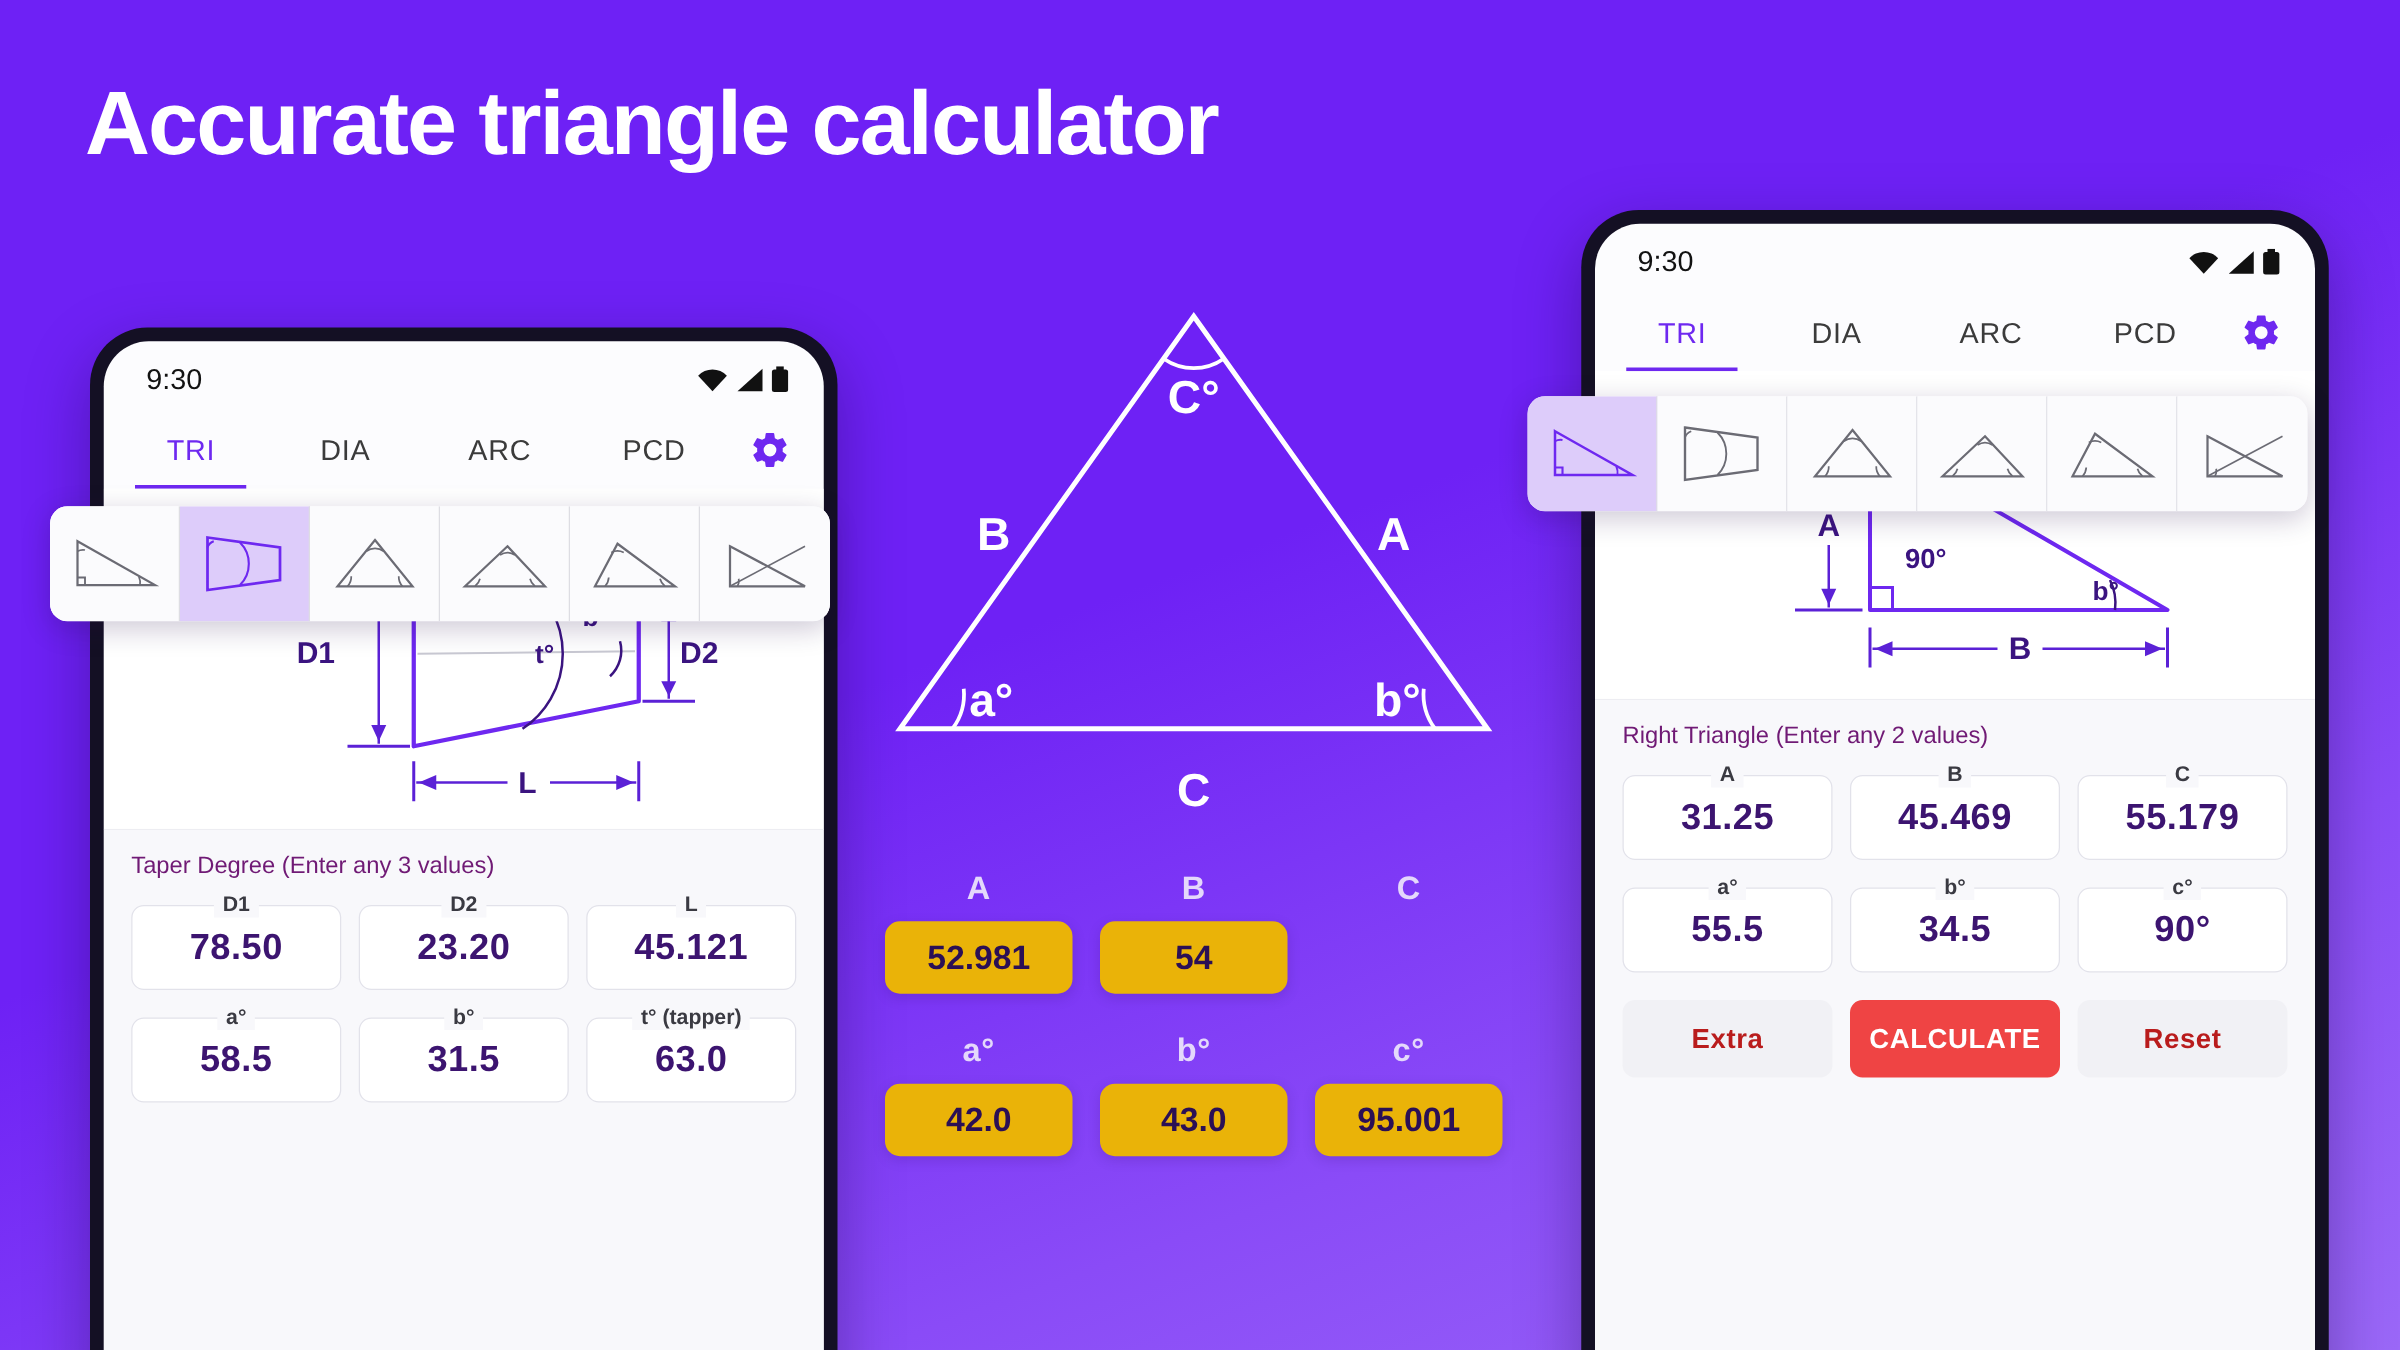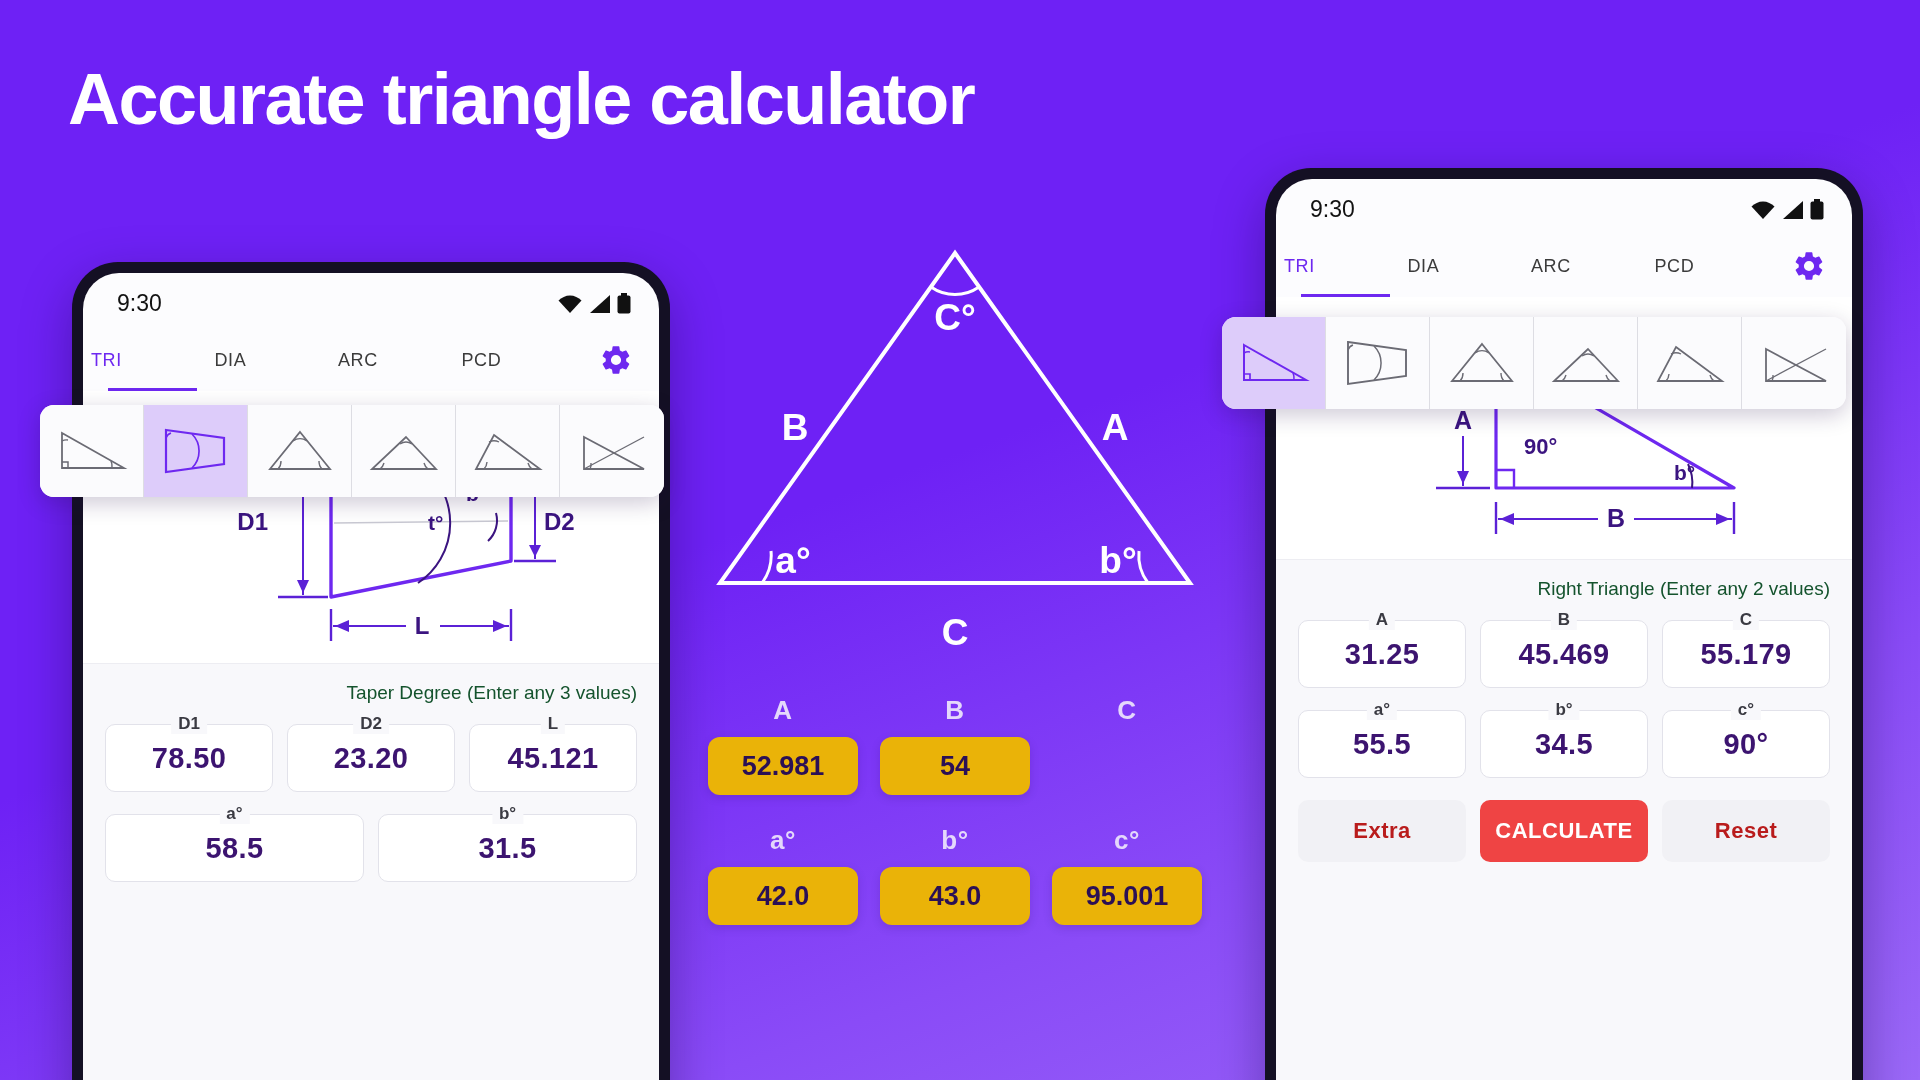--- a/index.html
+++ b/index.html
@@ -56,21 +56,22 @@
   
   .tabbar {
     height: 62px;
     display: flex; align-items: center;
     padding: 0 12px 0 8px;
     flex: 0 0 auto;
     position: relative;
   }
   .tab {
     flex: 1 1 0;
-    font-size: 18px;
+    text-align: center;
+    font-size: 23px;
     color: #3B3B3B;
     letter-spacing: .6px;
     line-height: 62px;
     height: 100%;
     position: relative;
   }
   .tab.active { color: #6E28F0; font-weight: 500; }
   .tab.active::after {
     content: "";
     position: absolute;
@@ -111,23 +112,23 @@
   #diagram-right { height: 262px; padding-top: 40px; }
 
   
   .formarea {
     flex: 1 1 auto;
     background: #F8F8FB;
     border-top: 1px solid #EDEDF2;
     padding: 18px 22px 0;
   }
   .form-hint {
-    text-align: right;
+    text-align: left;
     font-size: 19px;
-    color: #14532d;
+    color: #701a75;
     margin-bottom: 20px;
   }
   .field-row { display: flex; gap: 14px; margin-bottom: 22px; }
   .field {
     flex: 1 1 0;
     position: relative;
     background: #FFFFFF;
     border: 1px solid #E2E2EA;
     border-radius: 10px;
     height: 68px;
@@ -288,20 +289,24 @@
 
       <div class="field-row">
         <div class="field">
           <span class="field-label">a°</span>
           <span class="field-value">58.5</span>
         </div>
         <div class="field">
           <span class="field-label">b°</span>
           <span class="field-value">31.5</span>
         </div>
+        <div class="field">
+          <span class="field-label">t° (tapper)</span>
+          <span class="field-value">63.0</span>
+        </div>
       </div>
     </div>
   </div>
 </div>
 
 <div class="shape-strip" id="strip-left">
   <div class="shape-cell">
     <svg width="76" height="48" viewBox="0 0 76 48">
       <path d="M8 6 L70 41 L8 41 Z" fill="none" stroke="#6B6B74" stroke-width="1.8"></path>
       <path d="M8 35 h6 v6" fill="none" stroke="#6B6B74" stroke-width="1.5"></path>

